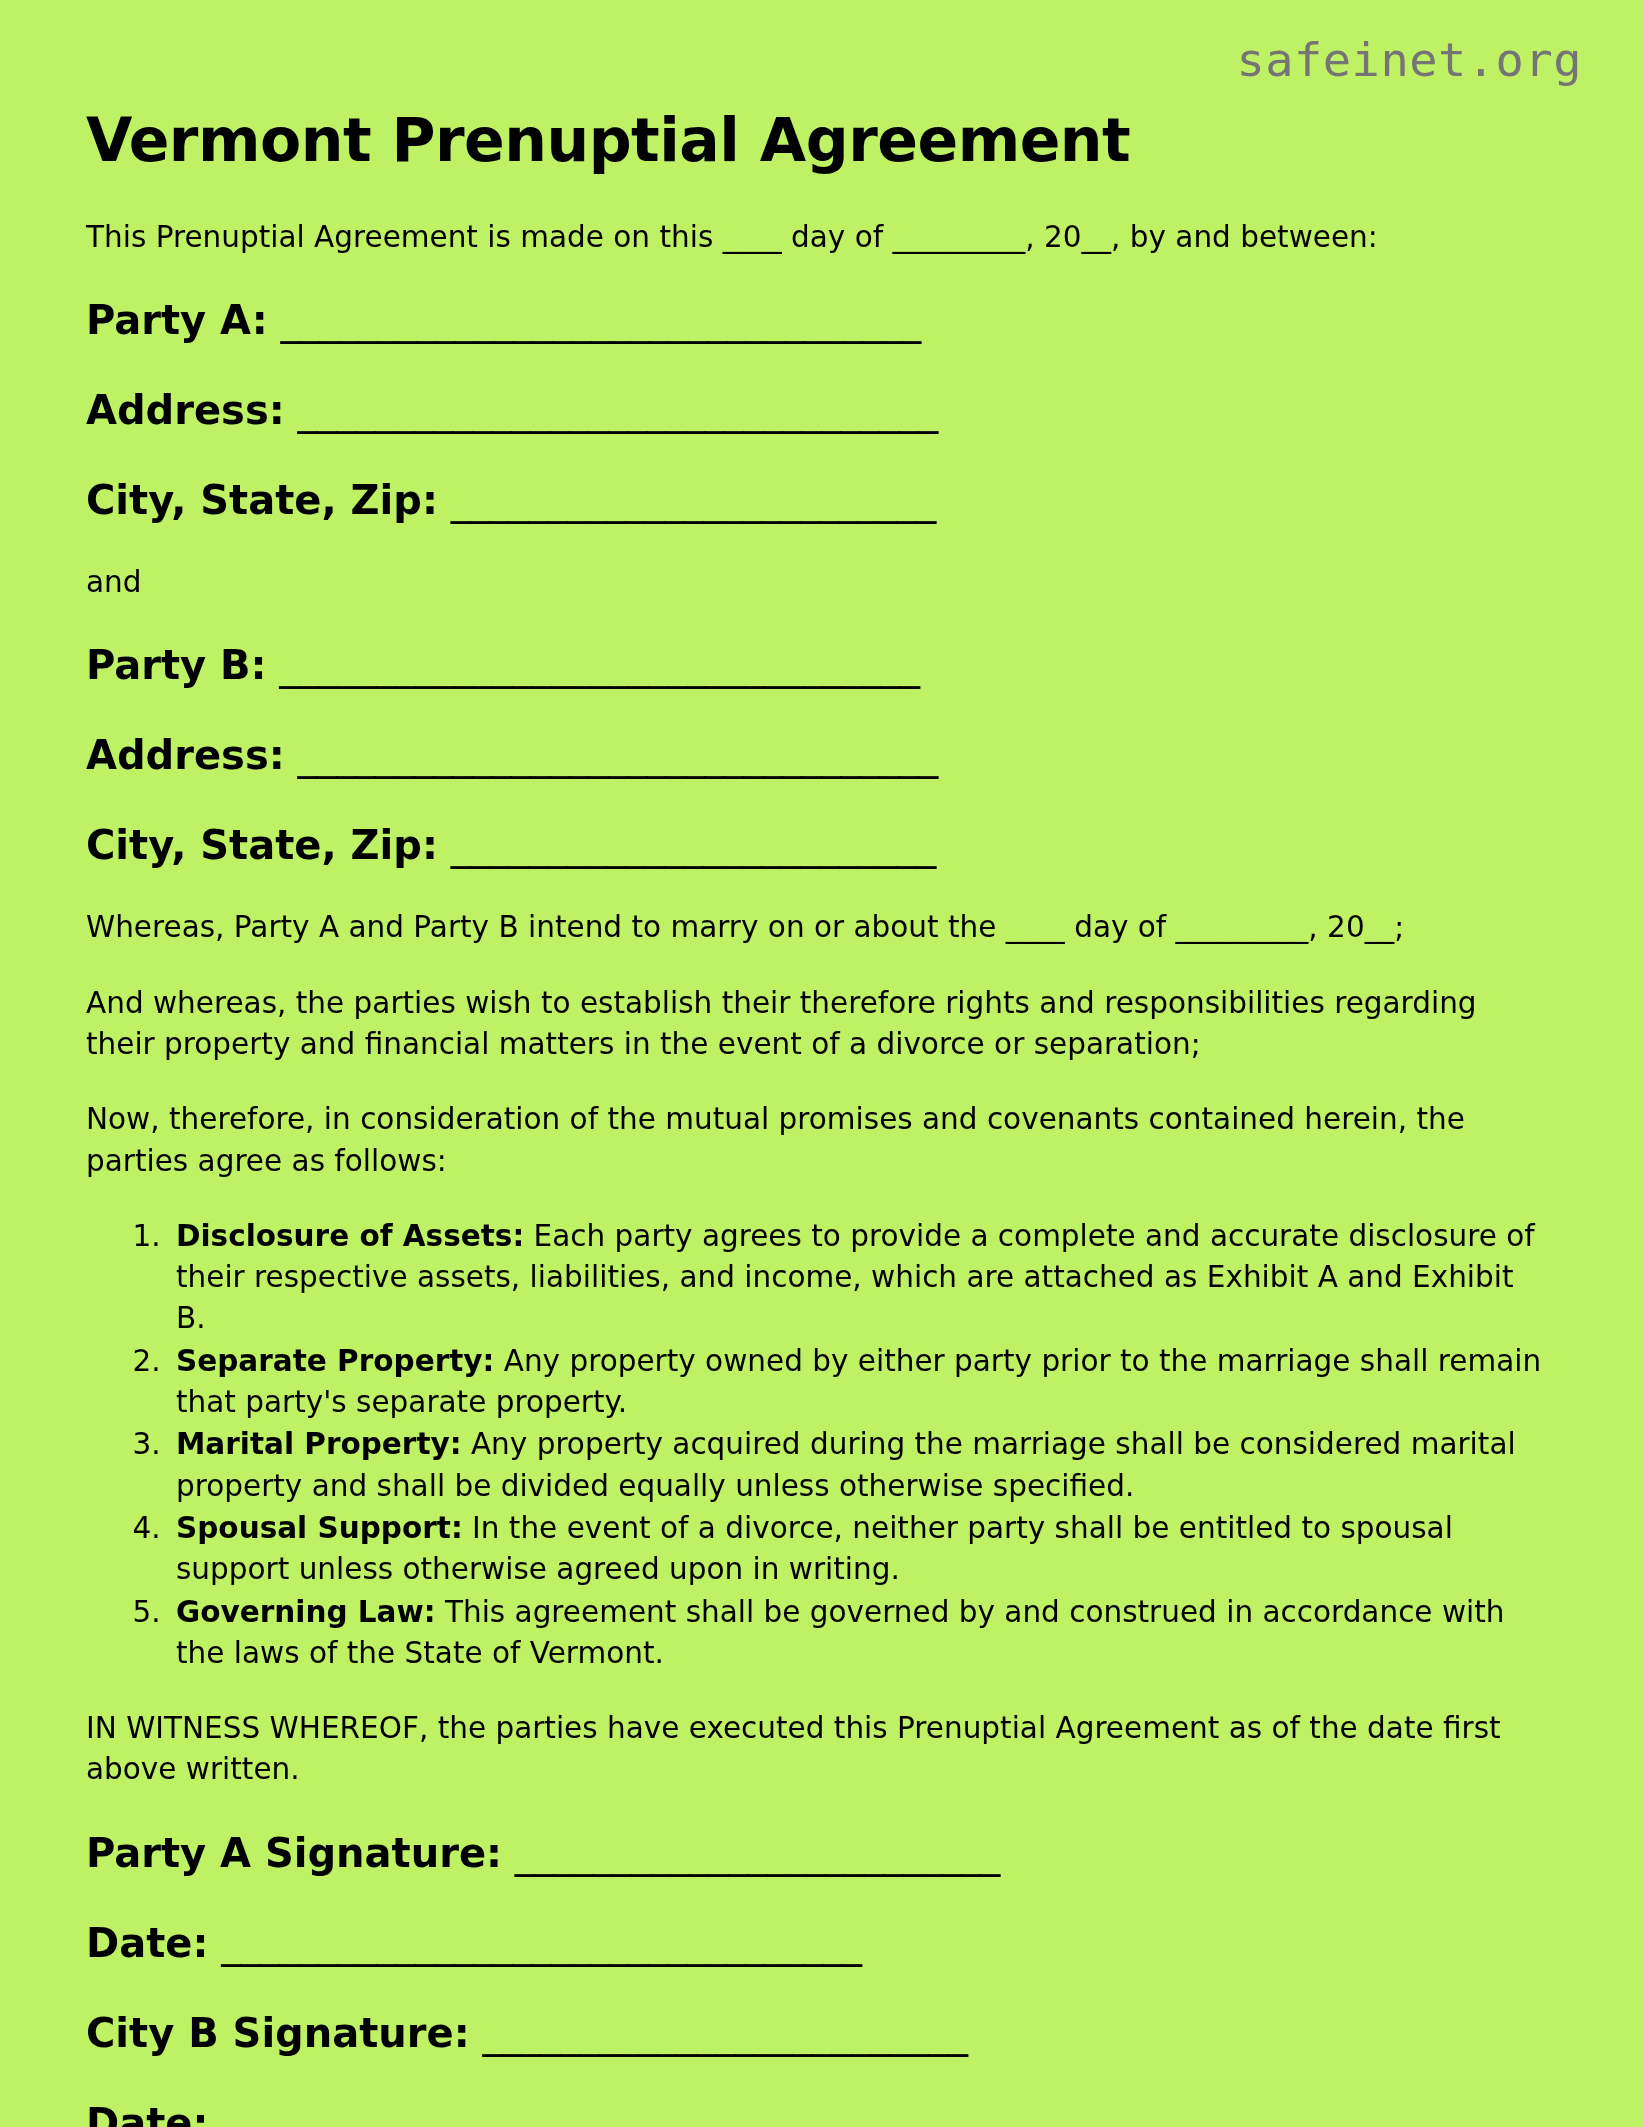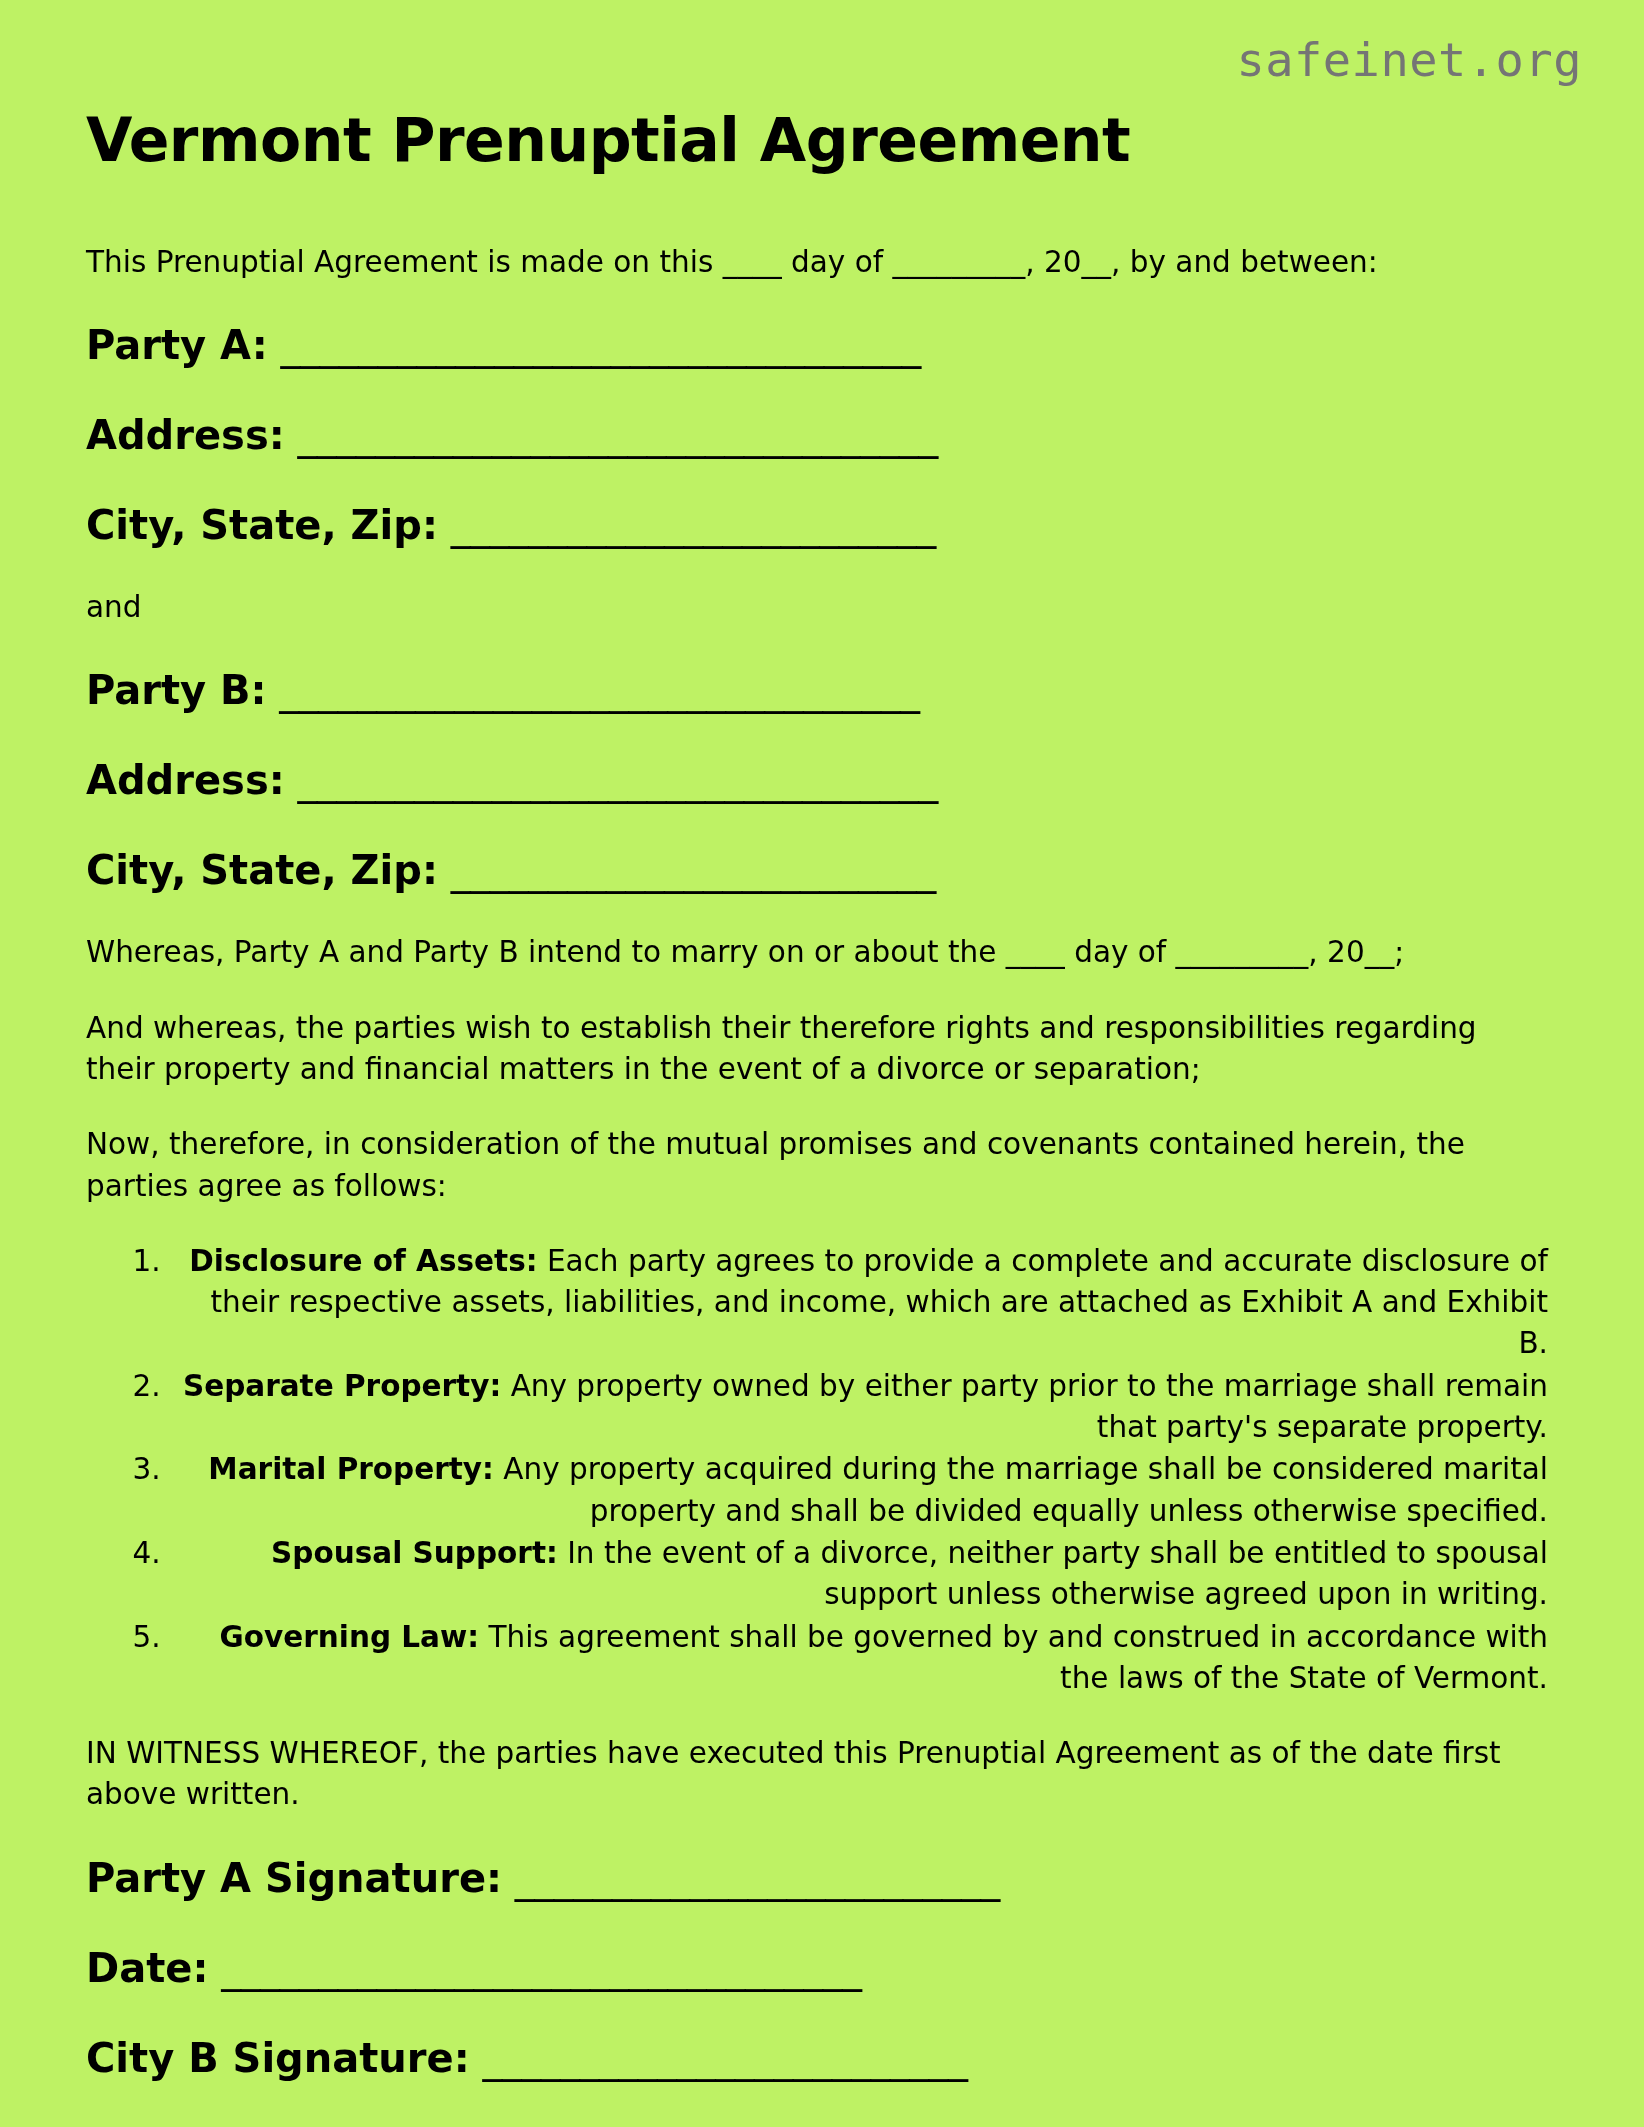--- a/index.html
+++ b/index.html
@@ -30,21 +30,21 @@
   }
   .content {
     position: absolute;
     left: 86px;
     top: 108px;
     width: 1462px;
   }
   h1.doc-title {
     font-size: 60px;
     font-weight: bold;
-    margin: 0 0 69px 0;
+    margin: 0 0 44px 0;
     line-height: 1.08;
     letter-spacing: -0.5px;
   }
   p.para {
     font-size: 29.5px;
     line-height: 1.40;
     margin: 16px 0 34px 0;
   }
   p.field {
     font-size: 40px;
@@ -60,21 +60,20 @@
   }
   ol.terms {
     font-size: 29.5px;
     line-height: 1.40;
     margin: 0 0 34px 0;
     padding-left: 84px;
   }
   ol.terms > li {
     margin: 0 0 1px 0;
     padding-left: 6px;
-    text-align: right;
   }
   ol.terms > li .term {
     font-weight: bold;
   }
   .sig-block p.field {
     margin-bottom: 34px;
   }
   .witness-intro {
     font-size: 24px;
     line-height: 1.40;

